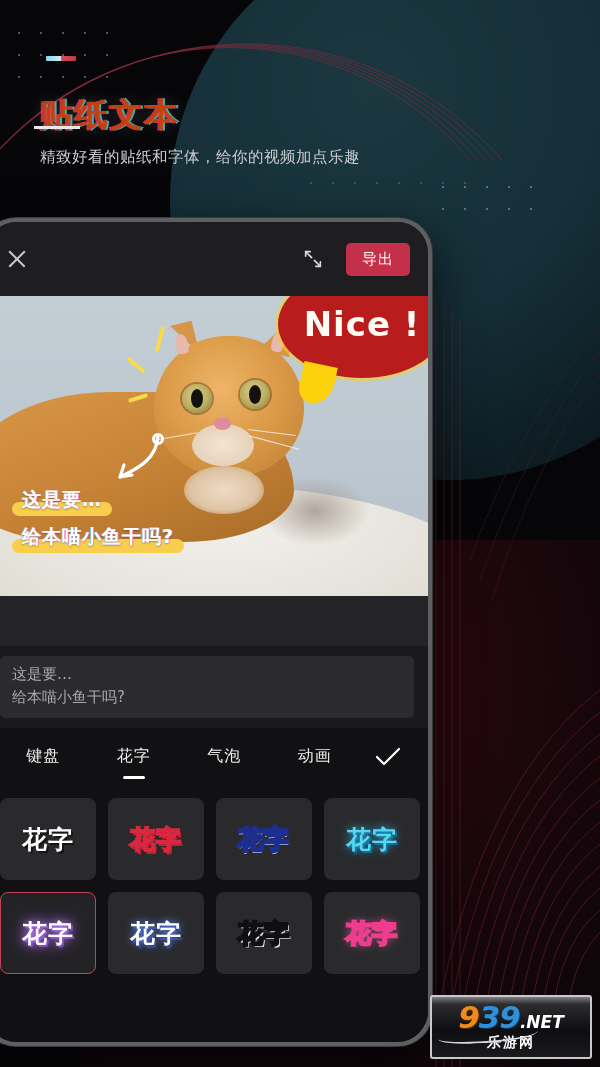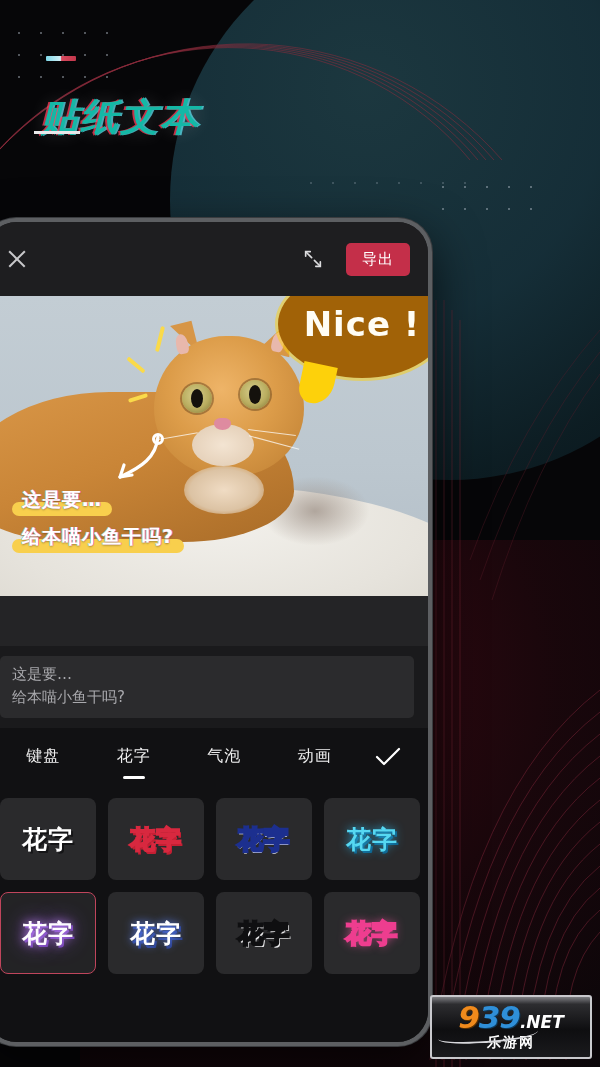--- a/index.html
+++ b/index.html
@@ -33,24 +33,24 @@
   #dots-mr { left:300px; top:172px; width:180px; height:30px; opacity:.55; }
   .accent-bar {
     position:absolute; left:46px; top:56px; width:30px; height:5px;
     background:linear-gradient(90deg,#7fd8e8 0%, #cfeef5 48%, #d84a5e 52%, #c1374c 100%);
     border-radius:1px;
   }
 
   
   #headline-block { position:absolute; left:40px; top:98px; z-index:6; }
   .headline {
-    font-size:38px; font-weight:bold; color:#14b8a6; letter-spacing:2px;
+    font-size:33px; font-weight:bold; color:#c2410c; letter-spacing:2px;
     line-height:1.05; font-family:"DejaVu Sans","Liberation Sans",sans-serif;
     text-shadow: -2px 0 rgba(255,60,90,.75), 2px 0 rgba(90,220,235,.75), 0 0 18px rgba(255,255,255,.18);
-    position:relative; display:inline-block; font-style:italic;
+    position:relative; display:inline-block; 
   }
   .headline::after {
     content:""; position:absolute; left:-6px; bottom:4px; width:46px; height:3px;
     background:#e8e8ea;
   }
   .subhead {
     margin-top:14px; font-size:15.5px; color:#c9ccd2; letter-spacing:.5px;
     white-space:nowrap;
   }
 
@@ -135,21 +135,21 @@
   .chest { position:absolute; left:198px; top:170px; width:80px; height:48px;
     background:radial-gradient(ellipse,#f0dcc4 0%, #dcc3a4 60%, rgba(220,195,164,0) 100%);
     border-radius:50%; }
   .whisk { position:absolute; height:1.4px; background:rgba(255,255,255,.72); }
 
   .spark { position:absolute; background:#fada4a; border-radius:3px; }
   .arrow-sticker { position:absolute; left:112px; top:135px; }
 
   .sticker-bubble {
     position:absolute; right:-18px; top:-26px; width:168px; height:108px;
-    background:#a16207; border-radius:50%;
+    background:#b91c1c; border-radius:50%;
     display:flex; align-items:center; justify-content:center;
     box-shadow:0 0 0 3px rgba(253,209,11,.5);
   }
   .sticker-bubble::after {
     content:""; position:absolute; left:22px; bottom:-26px;
     width:34px; height:40px; background:#fdd10b;
     border-radius:0 0 60% 40%; transform:rotate(12deg);
   }
   .sticker-bubble span {
     position:relative; z-index:2; color:#fffdf4; font-size:34px; font-weight:bold;
@@ -280,20 +280,21 @@
   </svg>
 
   <div class="dots-grid" id="dots-tl"></div>
   <div class="dots-grid" id="dots-tr"></div>
   <div class="dots-grid" id="dots-mr"></div>
   <div class="accent-bar"></div>
 </div>
 
 <div id="headline-block">
   <div class="headline">贴纸文本</div>
+  <div class="subhead">精致好看的贴纸和字体，给你的视频加点乐趣</div>
 </div>
 
 <div id="phone">
   <div id="screen">
 
     <div id="topbar">
       <div class="close-x"></div>
       <div class="topbar-spacer"></div>
       <svg class="expand-ico" viewBox="0 0 24 24">
         <g fill="none" stroke="#dcdcde" stroke-width="1.8" stroke-linecap="round">

